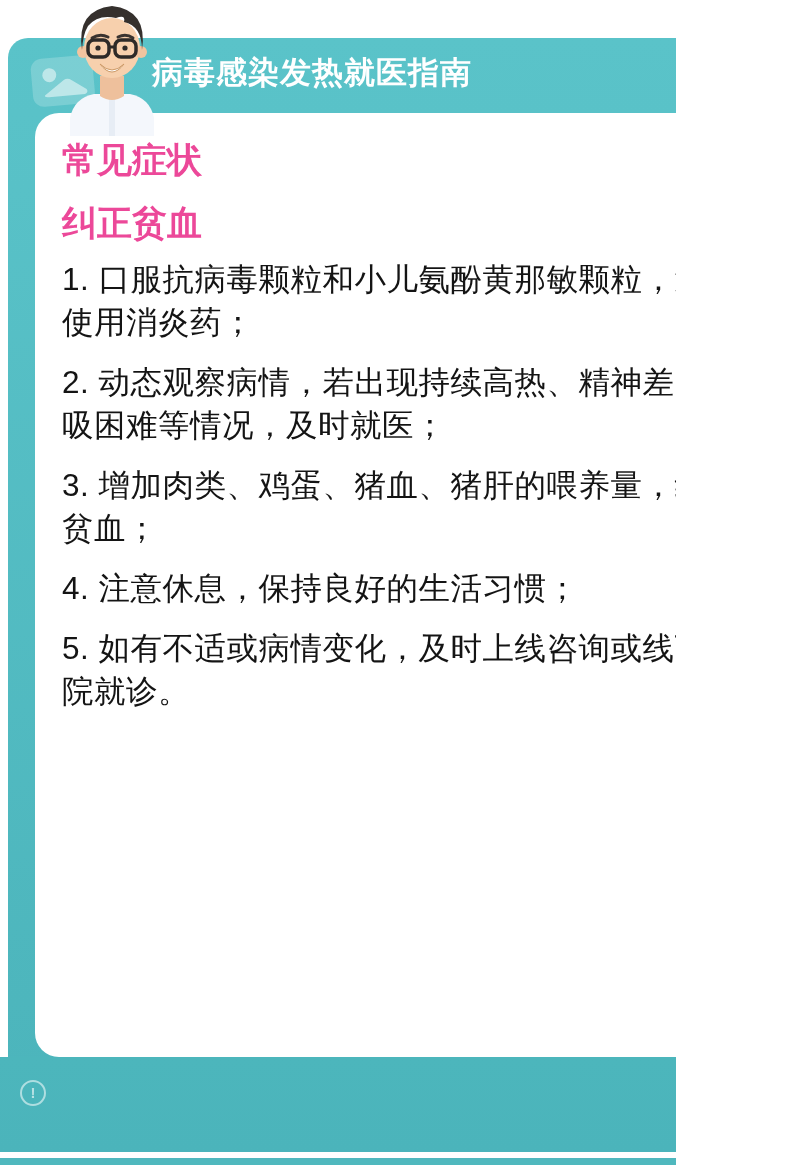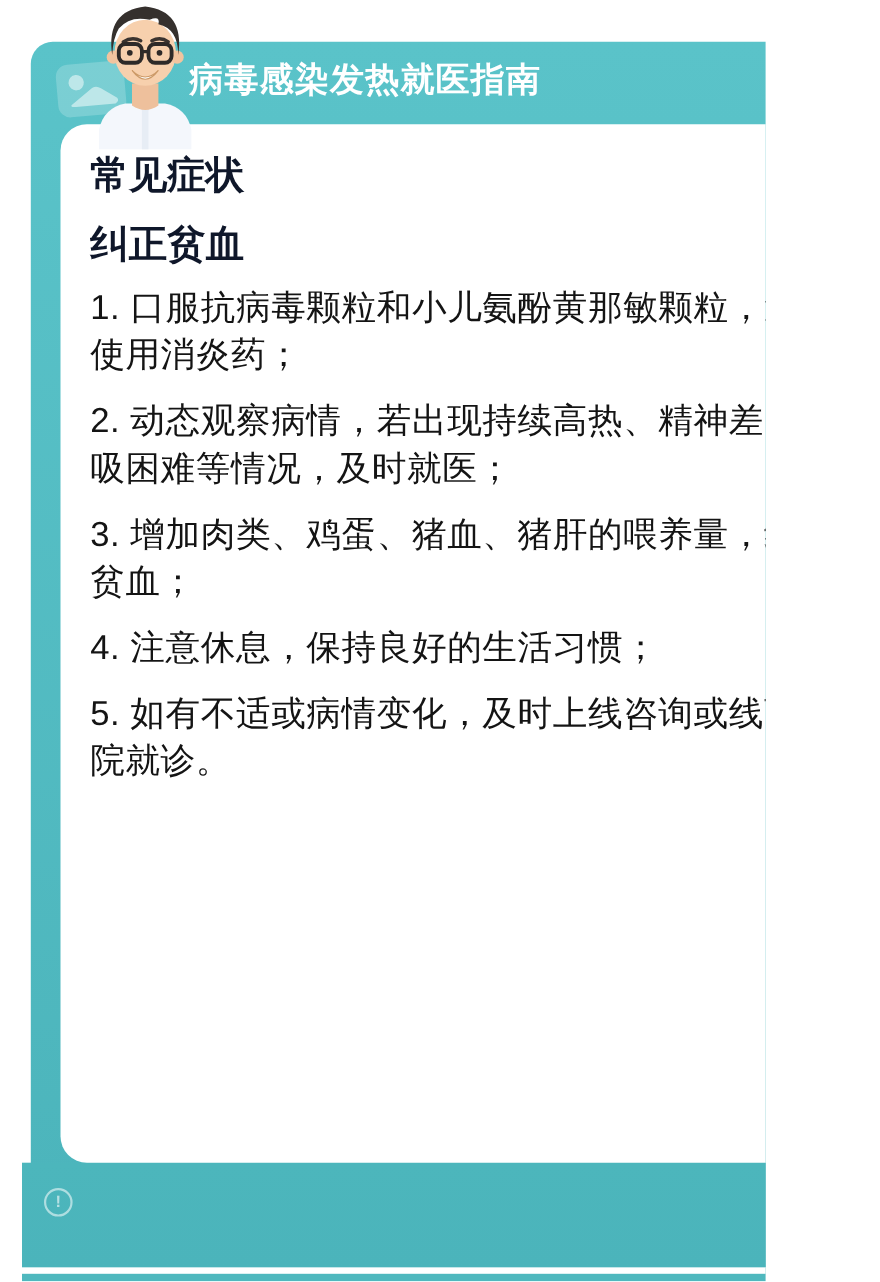--- a/index.html
+++ b/index.html
@@ -1,17 +1,17 @@
 <!DOCTYPE html>
 <html><head>
 <meta charset="utf-8">
 <style>
   html,body{margin:0;padding:0;}
   body{font-family:"Liberation Sans","DejaVu Sans",sans-serif;}
-  .page{position:relative;width:676px;height:1165px;background:#ffffff;overflow:hidden;margin-left:20px;}
+  .page{position:relative;width:676px;height:1165px;background:#ffffff;overflow:hidden;}
 
   
   .shell{position:absolute;left:8px;top:38px;width:784px;height:1114px;
          border-radius:20px;background:linear-gradient(180deg,#5ac3c9 0%,#4bb4bb 100%);}
 
   
   .footer-band{position:absolute;left:0;top:1057px;width:800px;height:95px;
                background:linear-gradient(180deg,#4cb6bc,#4bb4bb);}
   .gap-line{position:absolute;left:0;top:1152px;width:716px;height:6px;background:#ffffff;}
   .next-edge{position:absolute;left:0;top:1152px;width:800px;height:13px;background:#4fb8be;z-index:0;}
@@ -21,21 +21,21 @@
 
   
   .photo-icon{position:absolute;left:30px;top:54px;z-index:2;transform:rotate(-5deg);}
   .avatar{position:absolute;left:58px;top:0px;z-index:4;}
   .hdr-title{position:absolute;left:152px;top:52px;z-index:3;color:#ffffff;
              font-size:31px;font-weight:bold;letter-spacing:1px;}
 
   
   .card{position:absolute;left:35px;top:113px;width:731px;height:944px;background:#ffffff;
         border-radius:24px;z-index:3;box-sizing:border-box;padding:24px 27px 0 27px;color:#141414;}
-  .card h2{font-size:35px;font-weight:bold;margin:24px 0 16px 0;line-height:1.1;color:#0f172a;}
+  .card h2{font-size:35px;font-weight:bold;margin:24px 0 16px 0;line-height:1.1;color:#ec4899;}
   .card h2:first-child{margin-top:4px;}
   .card p{font-size:31.5px;line-height:43px;margin:0 0 17px 0;letter-spacing:0.5px;}
   .card p.dept{margin-bottom:6px;}
 
   
   .footer-text{position:absolute;left:62px;top:1068px;width:655px;z-index:2;
                color:#d9f2f1;font-size:23px;line-height:32px;letter-spacing:0.5px;}
   .info-icon{position:absolute;left:20px;top:1080px;width:26px;height:26px;z-index:2;
              border:2px solid rgba(255,255,255,0.55);border-radius:50%;box-sizing:border-box;
              color:rgba(255,255,255,0.6);font-size:15px;font-weight:bold;text-align:center;line-height:22px;}

